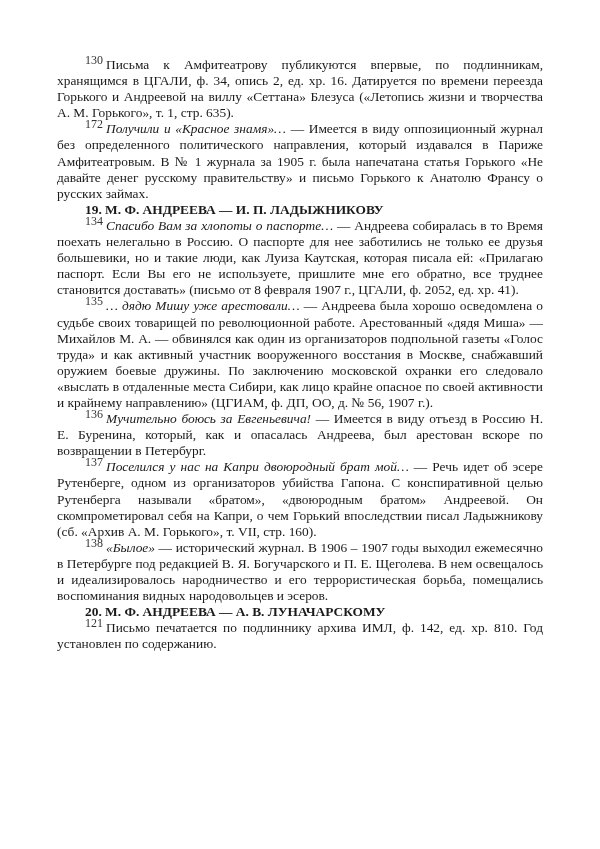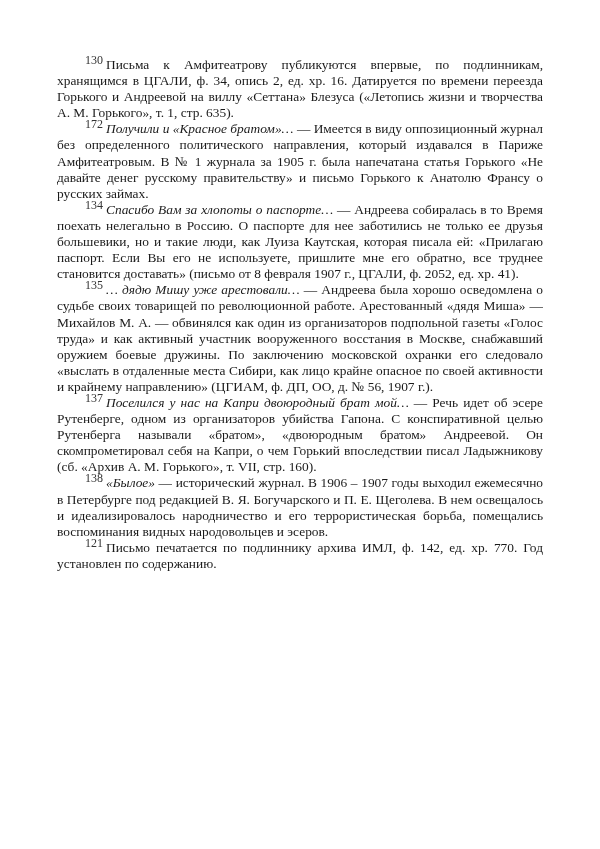--- a/index.html
+++ b/index.html
@@ -38,42 +38,47 @@
 </head>
 <body>
 
 <div class="page">
 
   <p class="para">
     <span class="note-num">130</span><span>Письма к Амфитеатрову публикуются впервые, по подлинникам, хранящимся в ЦГАЛИ, ф. 34, опись 2, ед. хр. 16. Датируется по времени переезда Горького и Андреевой на виллу «Сеттана» Блезуса («Летопись жизни и творчества А. М. Горького», т. 1, стр. 635).</span>
   </p>
 
   <p class="para">
-    <span class="note-num">172</span><span class="it">Получили и «Красное братом»…</span><span> — Имеется в виду оппозиционный журнал без определенного политического направления, который издавался в Париже Амфитеатровым. В № 1 журнала за 1905 г. была напечатана статья Горького «Не давайте денег русскому правительству» и письмо Горького к Анатолю Франсу о русских займах.</span>
+    <span class="note-num">172</span><span class="it">Получили и «Красное знамя»…</span><span> — Имеется в виду оппозиционный журнал без определенного политического направления, который издавался в Париже Амфитеатровым. В № 1 журнала за 1905 г. была напечатана статья Горького «Не давайте денег русскому правительству» и письмо Горького к Анатолю Франсу о русских займах.</span>
   </p>
 
 
 
+  <p class="heading">19. М. Ф. АНДРЕЕВА — И. П. ЛАДЫЖНИКОВУ</p>
 
   <p class="para">
     <span class="note-num">134</span><span class="it">Спасибо Вам за хлопоты о паспорте…</span><span> — Андреева собиралась в то Время поехать нелегально в Россию. О паспорте для нее заботились не только ее друзья большевики, но и такие люди, как Луиза Каутская, которая писала ей: «Прилагаю паспорт. Если Вы его не используете, пришлите мне его обратно, все труднее становится доставать» (письмо от 8 февраля 1907 г., ЦГАЛИ, ф. 2052, ед. хр. 41).</span>
   </p>
 
   <p class="para">
     <span class="note-num">135</span><span class="it">… дядю Мишу уже арестовали…</span><span> — Андреева была хорошо осведомлена о судьбе своих товарищей по революционной работе. Арестованный «дядя Миша» — Михайлов М. А. — обвинялся как один из организаторов подпольной газеты «Голос труда» и как активный участник вооруженного восстания в Москве, снабжавший оружием боевые дружины. По заключению московской охранки его следовало «выслать в отдаленные места Сибири, как лицо крайне опасное по своей активности и крайнему направлению» (ЦГИАМ, ф. ДП, ОО, д. № 56, 1907 г.).</span>
   </p>
 
+  <p class="para">
+    <span class="note-num">136</span><span class="it">Мучительно боюсь за Евгеньевича!</span><span> — Имеется в виду отъезд в Россию Н. Е. Буренина, который, как и опасалась Андреева, был арестован вскоре по возвращении в Петербург.</span>
+  </p>
 
   <p class="para">
     <span class="note-num">137</span><span class="it">Поселился у нас на Капри двоюродный брат мой…</span><span> — Речь идет об эсере Рутенберге, одном из организаторов убийства Гапона. С конспиративной целью Рутенберга называли «братом», «двоюродным братом» Андреевой. Он скомпрометировал себя на Капри, о чем Горький впоследствии писал Ладыжникову (сб. «Архив А. М. Горького», т. VII, стр. 160).</span>
   </p>
 
   <p class="para">
     <span class="note-num">138</span><span class="it">«Былое»</span><span> — исторический журнал. В 1906 – 1907 годы выходил ежемесячно в Петербурге под редакцией В. Я. Богучарского и П. Е. Щеголева. В нем освещалось и идеализировалось народничество и его террористическая борьба, помещались воспоминания видных народовольцев и эсеров.</span>
   </p>
 
+  <p class="heading">20. М. Ф. АНДРЕЕВА — А. В. ЛУНАЧАРСКОМУ</p>
 
   <p class="para">
-    <span class="note-num">121</span><span>Письмо печатается по подлиннику архива ИМЛ, ф. 142, ед. хр. 770. Год установлен по содержанию.</span>
+    <span class="note-num">121</span><span>Письмо печатается по подлиннику архива ИМЛ, ф. 142, ед. хр. 810. Год установлен по содержанию.</span>
   </p>
 
 
 </div>
 
 </body></html>

